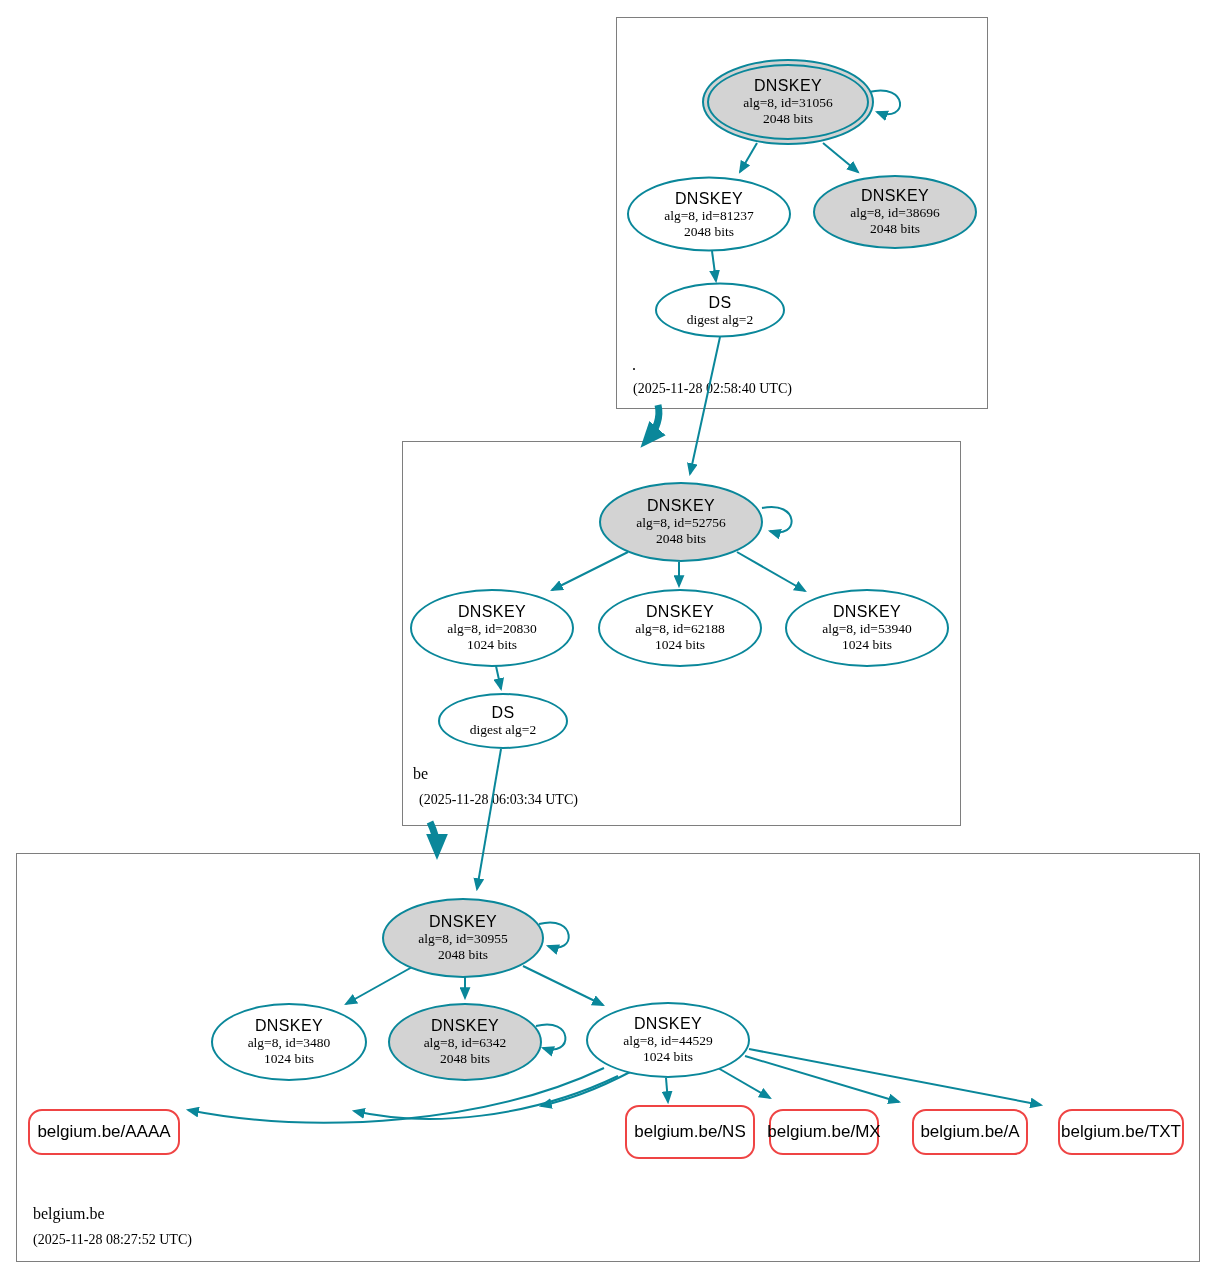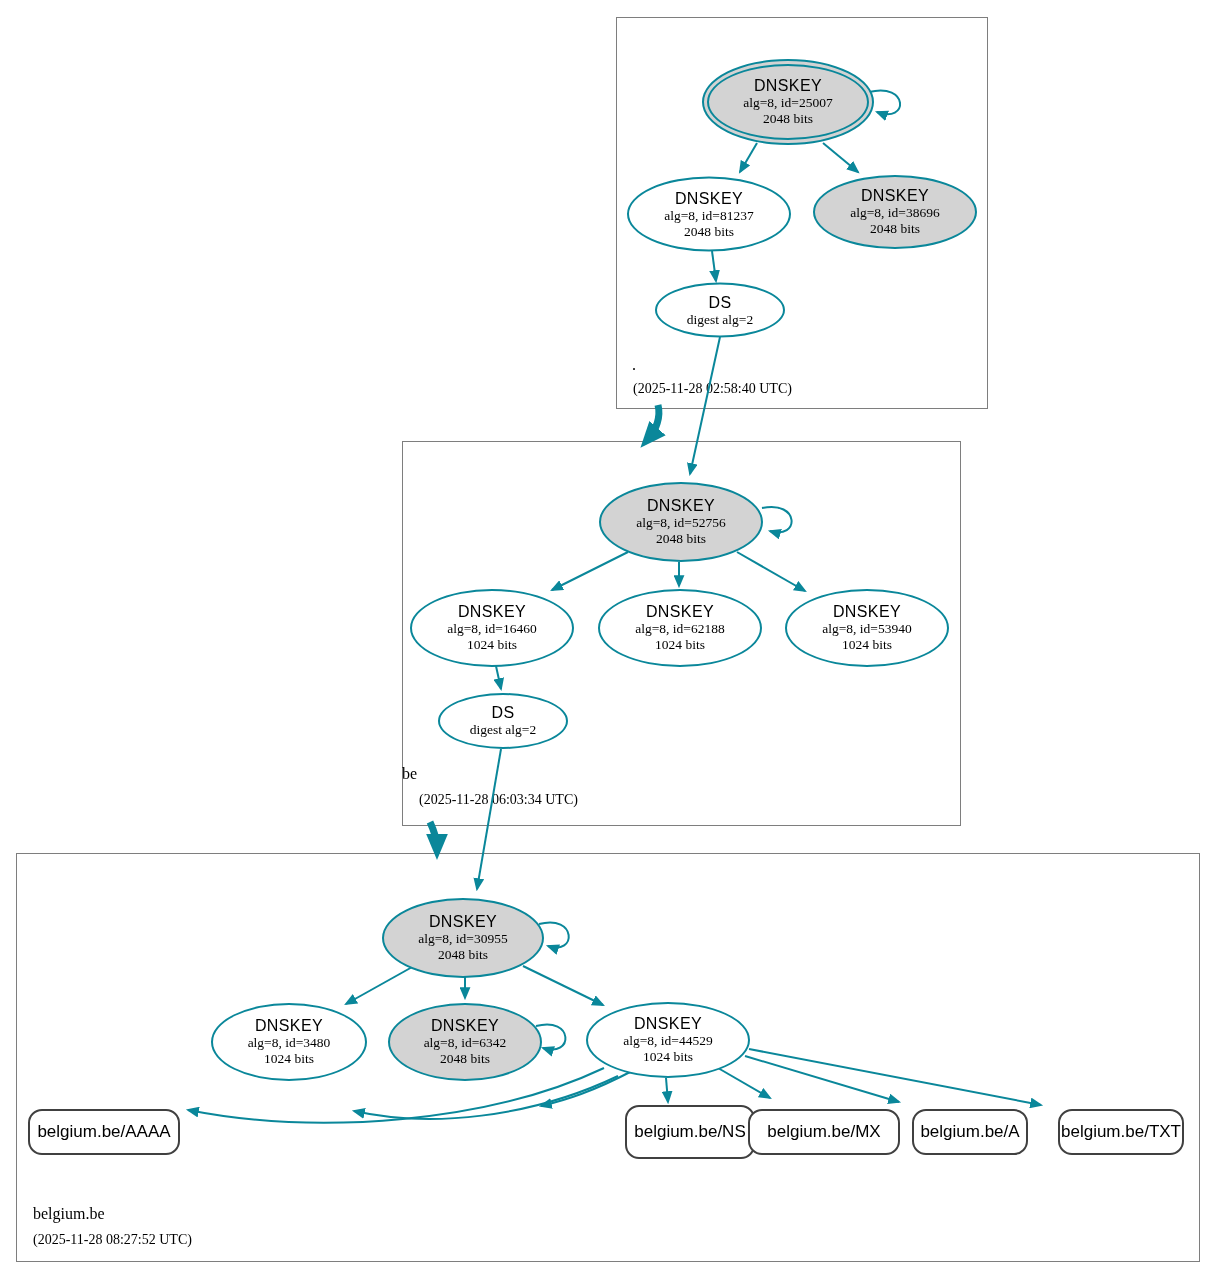--- a/index.html
+++ b/index.html
@@ -11,36 +11,36 @@
   #edges{position:absolute;left:0;top:0;pointer-events:none;}
   .edge{stroke:#0a879a;fill:none;stroke-width:2px;}
   .edge.thick{stroke-width:7px;}
   .node{position:absolute;transform:translate(-50%,-50%);border:2px solid #0a879a;border-radius:50%;
         background:#fff;display:flex;flex-direction:column;align-items:center;justify-content:center;
         text-align:center;line-height:1.2;box-sizing:border-box;}
   .node.gray{background:#d3d3d3;}
   .node.double::after{content:"";position:absolute;inset:3px;border:2px solid #0a879a;border-radius:50%;}
   .node .t{font:16px "Liberation Sans", sans-serif;letter-spacing:.4px;color:#000;z-index:1;}
   .node .d{font:13.5px "Liberation Serif", serif;color:#000;z-index:1;}
-  .rr{position:absolute;transform:translate(-50%,-50%);border:2px solid #404040;border-radius:14px;
+  .rr{position:absolute;transform:translate(-50%,-50%);border:2px solid #ef4444;border-radius:14px;
       background:#fff;display:flex;align-items:center;justify-content:center;
       font:17px "Liberation Sans", sans-serif;color:#000;box-sizing:border-box;white-space:nowrap;}
 </style>
 </head>
 <body>
 
 <div id="canvas">
 
   <div class="zone" style="left:616px;top:17px;width:370px;height:390px"></div>
   <div class="zone" style="left:402px;top:441px;width:557px;height:383px"></div>
   <div class="zone" style="left:16px;top:853px;width:1182px;height:407px"></div>
 
   <div class="zlabel" style="left:632px;top:356px">.</div>
   <div class="zts" style="left:633px;top:381px">(2025-11-28 02:58:40 UTC)</div>
-  <div class="zlabel" style="left:402px;top:765px">be</div>
+  <div class="zlabel" style="left:413px;top:765px">be</div>
   <div class="zts" style="left:419px;top:792px">(2025-11-28 06:03:34 UTC)</div>
   <div class="zlabel" style="left:33px;top:1205px">belgium.be</div>
   <div class="zts" style="left:33px;top:1232px">(2025-11-28 08:27:52 UTC)</div>
 
   <svg id="edges" width="1215" height="1278" viewBox="0 0 1215 1278">
     <defs>
       <marker id="ah" viewBox="0 0 12 10" markerWidth="13" markerHeight="11" refX="10" refY="5" orient="auto" markerUnits="userSpaceOnUse">
         <path d="M0,0 L12,5 L0,10 z" fill="#0a879a"></path>
       </marker>
       <marker id="ahBig" viewBox="0 0 12 10" markerWidth="26" markerHeight="22" refX="6" refY="5" orient="auto" markerUnits="userSpaceOnUse">
@@ -72,21 +72,21 @@
     <path class="edge" d="M 618,1076 C 530,1118 430,1128 354,1111" marker-end="url(#ah)"></path>
     <path class="edge" d="M 634,1070 C 592,1092 566,1100 541,1106" marker-end="url(#ah)"></path>
     <path class="edge" d="M 666,1078 L 668,1102" marker-end="url(#ah)"></path>
     <path class="edge" d="M 718,1068 L 770,1098" marker-end="url(#ah)"></path>
     <path class="edge" d="M 745,1056 L 899,1102" marker-end="url(#ah)"></path>
     <path class="edge" d="M 749,1049 L 1041,1105" marker-end="url(#ah)"></path>
   </svg>
 
   <div class="node gray double" style="left:788px;top:102px;width:172px;height:86px">
     <span class="t">DNSKEY</span>
-    <span class="d">alg=8, id=25007</span>
+    <span class="d">alg=8, id=31056</span>
     <span class="d">2048 bits</span>
   </div>
   <div class="node" style="left:709px;top:214px;width:164px;height:75px">
     <span class="t">DNSKEY</span>
     <span class="d">alg=8, id=81237</span>
     <span class="d">2048 bits</span>
   </div>
   <div class="node gray" style="left:895px;top:212px;width:164px;height:74px">
     <span class="t">DNSKEY</span>
     <span class="d">alg=8, id=38696</span>
@@ -97,21 +97,21 @@
     <span class="d">digest alg=2</span>
   </div>
 
   <div class="node gray" style="left:681px;top:522px;width:164px;height:80px">
     <span class="t">DNSKEY</span>
     <span class="d">alg=8, id=52756</span>
     <span class="d">2048 bits</span>
   </div>
   <div class="node" style="left:492px;top:628px;width:164px;height:78px">
     <span class="t">DNSKEY</span>
-    <span class="d">alg=8, id=16460</span>
+    <span class="d">alg=8, id=20830</span>
     <span class="d">1024 bits</span>
   </div>
   <div class="node" style="left:680px;top:628px;width:164px;height:78px">
     <span class="t">DNSKEY</span>
     <span class="d">alg=8, id=62188</span>
     <span class="d">1024 bits</span>
   </div>
   <div class="node" style="left:867px;top:628px;width:164px;height:78px">
     <span class="t">DNSKEY</span>
     <span class="d">alg=8, id=53940</span>
@@ -142,21 +142,21 @@
     <span class="d">alg=8, id=44529</span>
     <span class="d">1024 bits</span>
   </div>
 
   <div class="rr" style="left:104px;top:1132px;width:152px;height:46px">
     <span>belgium.be/AAAA</span>
   </div>
   <div class="rr" style="left:690px;top:1132px;width:130px;height:54px">
     <span>belgium.be/NS</span>
   </div>
-  <div class="rr" style="left:824px;top:1132px;width:152px;height:46px">
+  <div class="rr" style="left:824px;top:1132px;width:110px;height:46px">
     <span>belgium.be/MX</span>
   </div>
   <div class="rr" style="left:970px;top:1132px;width:116px;height:46px">
     <span>belgium.be/A</span>
   </div>
   <div class="rr" style="left:1121px;top:1132px;width:126px;height:46px">
     <span>belgium.be/TXT</span>
   </div>
 
 </div>

